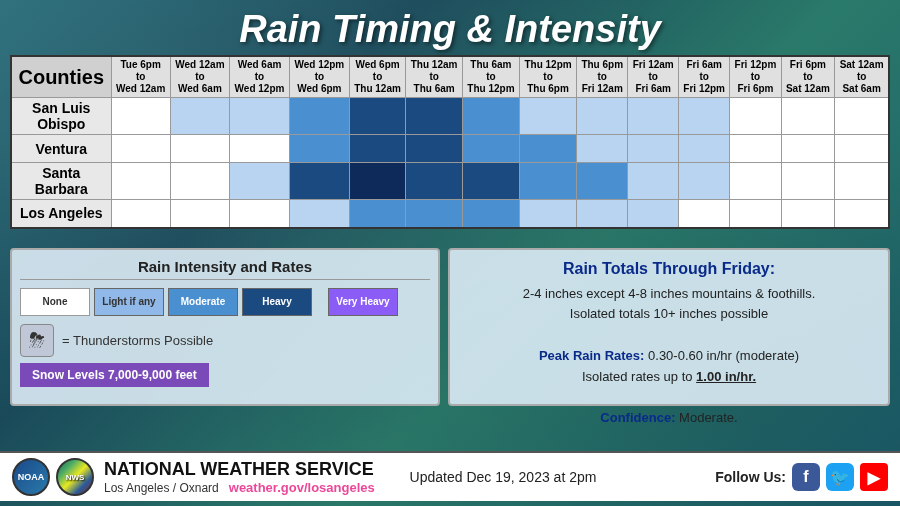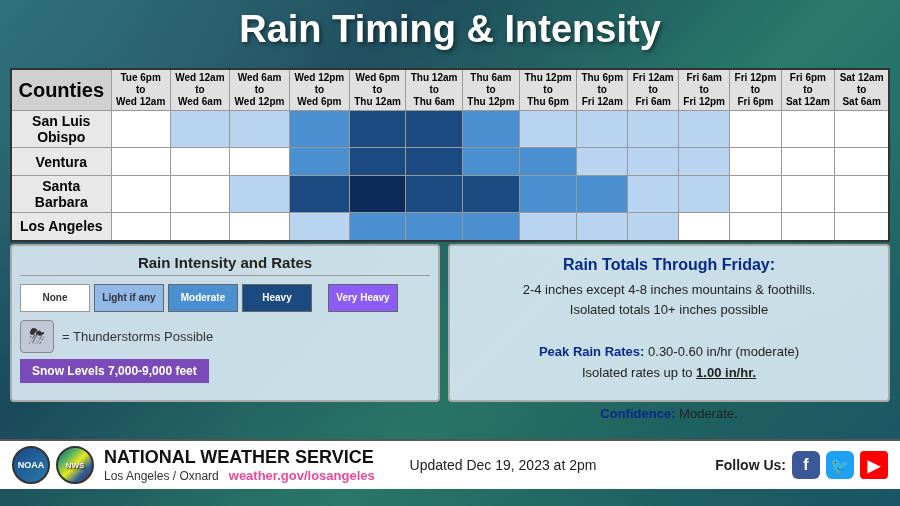--- a/index.html
+++ b/index.html
@@ -27,30 +27,31 @@
       z-index: 1;
       padding: 8px 10px;
     }
 
     .title {
       text-align: center;
       font-size: 38px;
       font-weight: bold;
       color: white;
       text-shadow: 2px 2px 4px rgba(0,0,0,0.5);
-      margin-bottom: 17px;
+      margin-bottom: 4px;
+      font-style: italic;
     }
 
     
     .rain-table {
       width: 100%;
       border-collapse: collapse;
       background: #5eead4;
       border: 2px solid #333;
-      margin-bottom: 2px;
+      margin-bottom: 19px;
     }
 
     .rain-table th, .rain-table td {
       border: 1px solid #999;
       text-align: center;
       padding: 2px 3px;
       font-size: 10px;
     }
 
     .rain-table .header-row th {
@@ -197,21 +198,21 @@
 
     
     .footer {
       background: white;
       display: flex;
       align-items: center;
       padding: 5px 12px;
       gap: 10px;
       border-top: 2px solid #555;
       position: absolute;
-      bottom: 17px;
+      bottom: 5px;
       left: 0;
       right: 0;
     }
 
     .nws-logos {
       display: flex;
       align-items: center;
       gap: 6px;
     }
 

